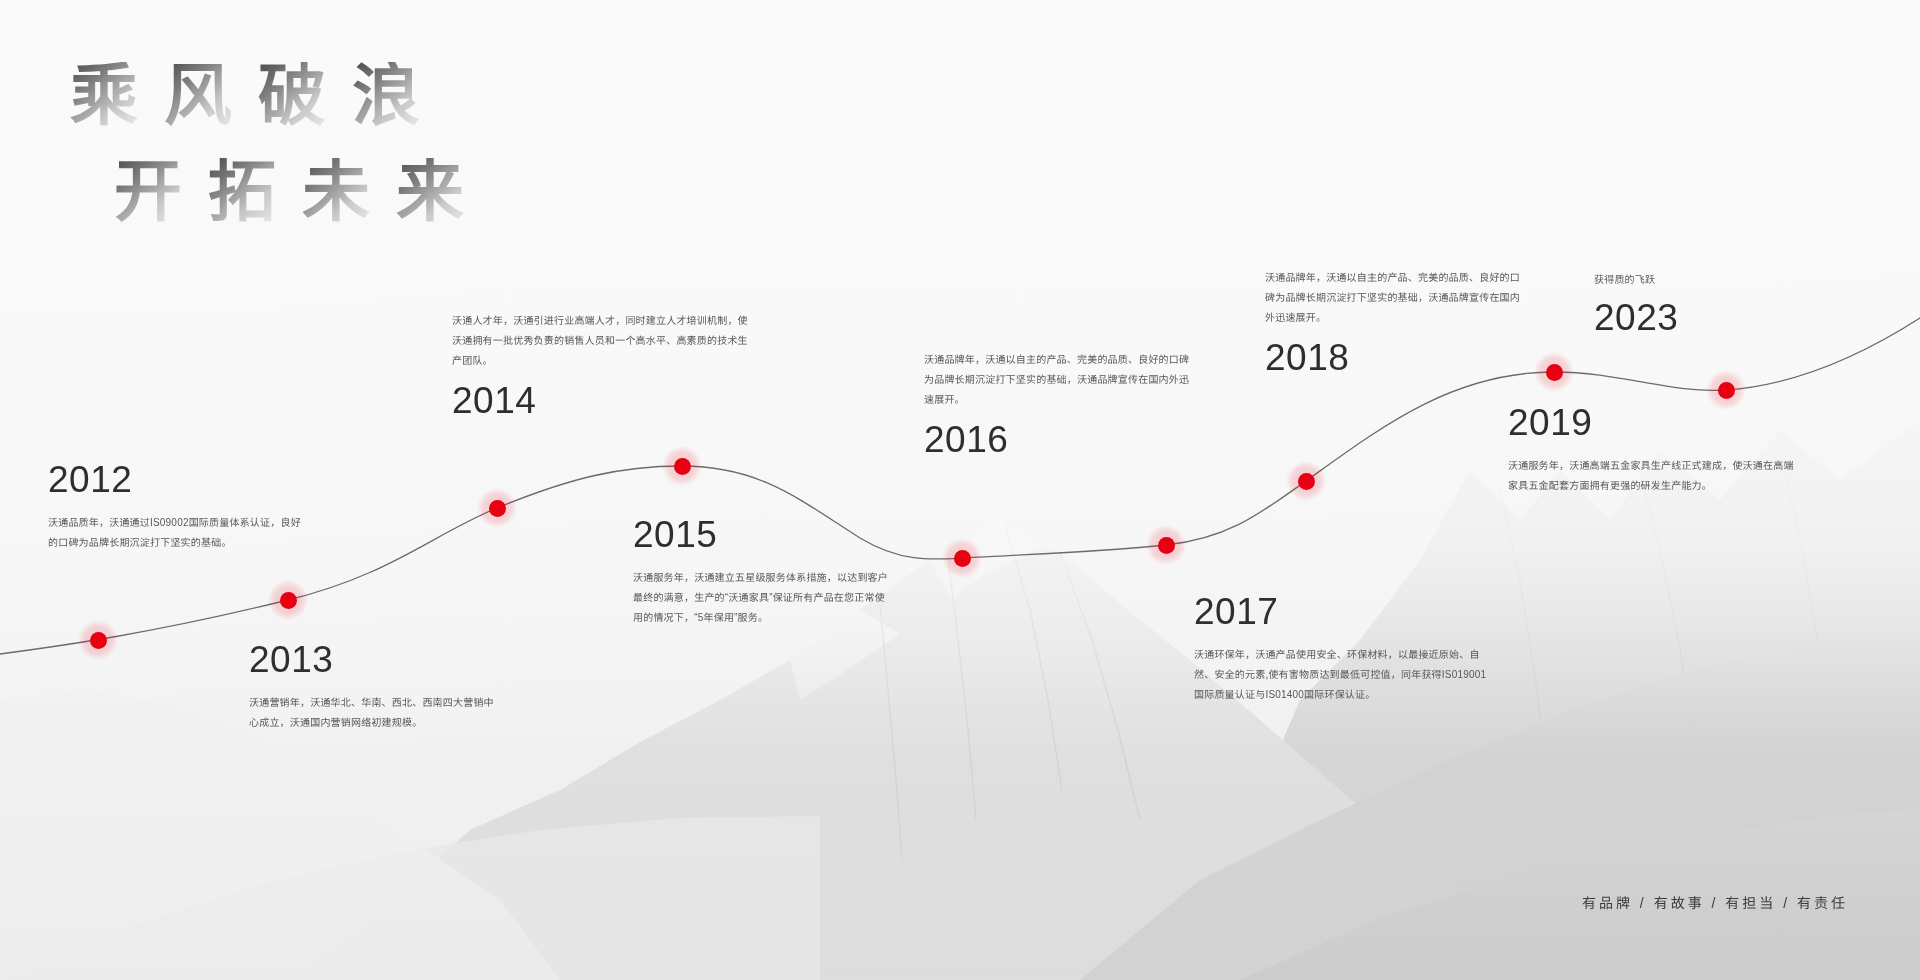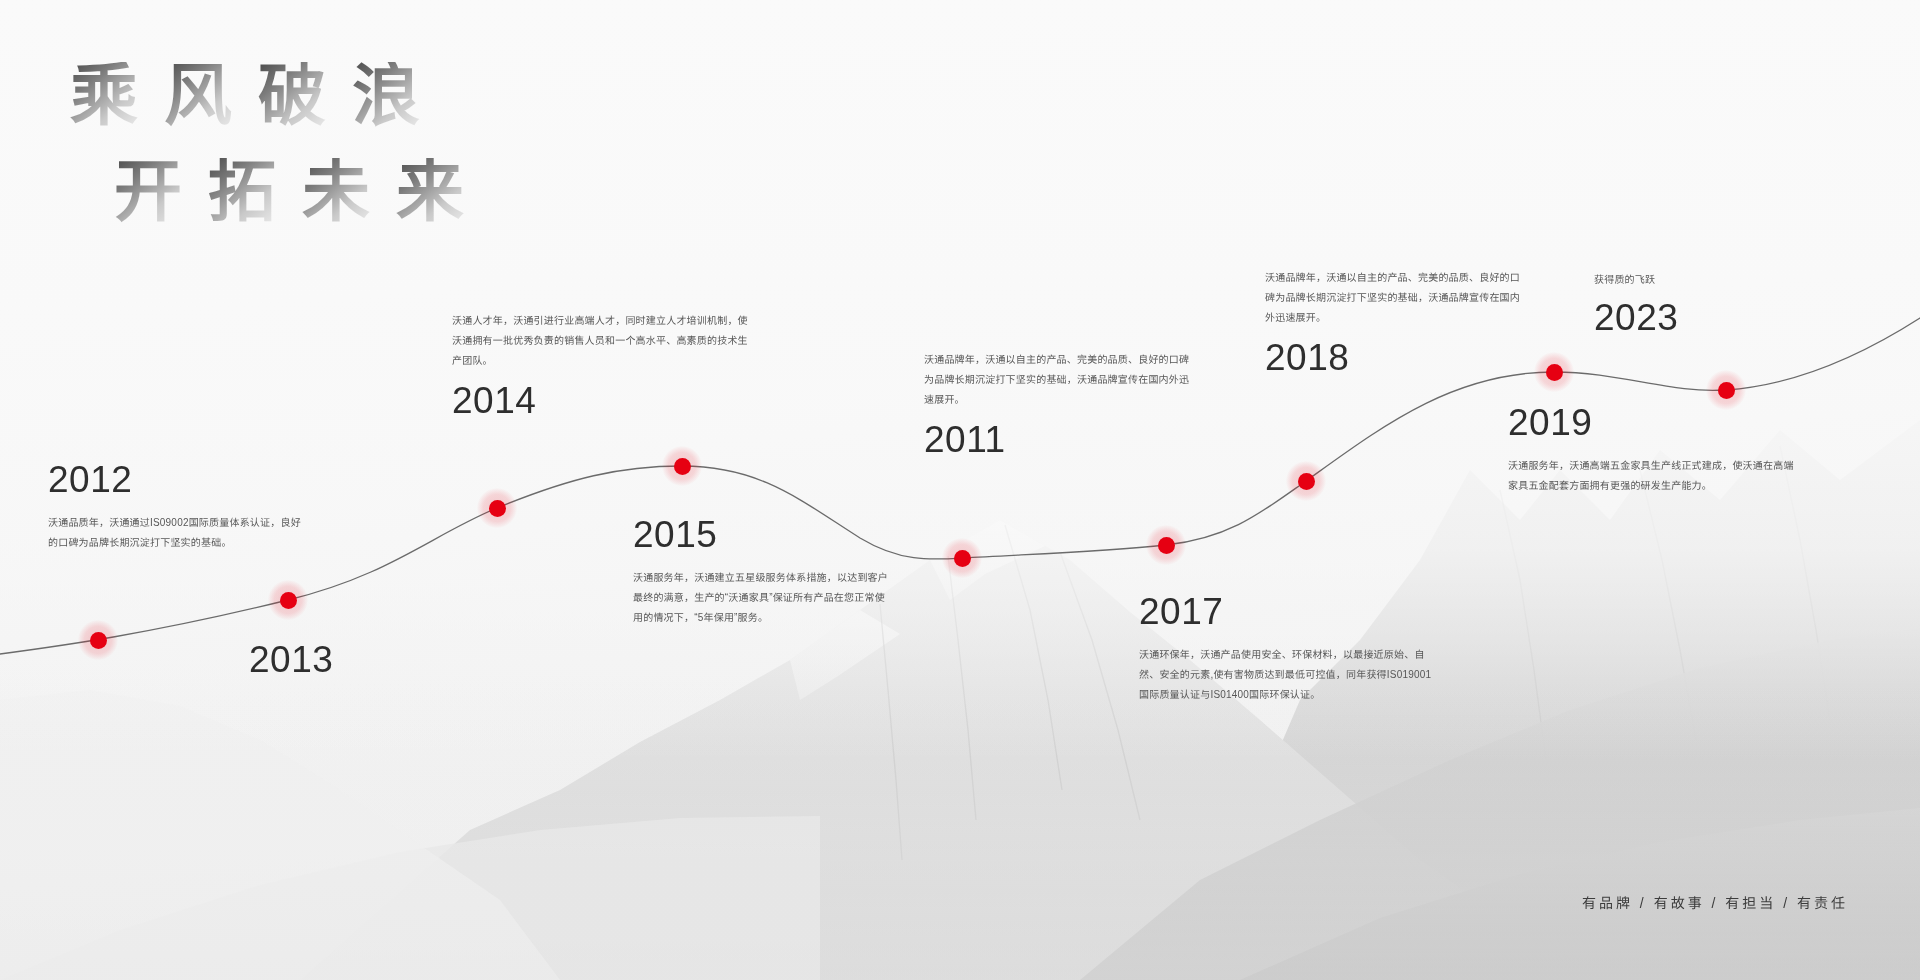--- a/index.html
+++ b/index.html
@@ -238,34 +238,35 @@
       </div>
     </div>
 
   <div id="entries-root">
       <div class="entry below e2012" style="left: 48px; top: 460px; width: 260px;">
         <div class="year">2012</div>
         <div class="desc">沃通品质年，沃通通过IS09002国际质量体系认证，良好的口碑为品牌长期沉淀打下坚实的基础。</div>
       </div>
       <div class="entry below e2013" style="left: 249px; top: 640px; width: 252px;">
         <div class="year">2013</div>
+        <div class="desc">沃通营销年，沃通华北、华南、西北、西南四大营销中心成立，沃通国内营销网络初建规模。</div>
       </div>
       <div class="entry above e2014" style="left: 452px; top: 311px; width: 300px;">
         <div class="desc">沃通人才年，沃通引进行业高端人才，同时建立人才培训机制，使沃通拥有一批优秀负责的销售人员和一个高水平、高素质的技术生产团队。</div>
         <div class="year">2014</div>
       </div>
       <div class="entry below e2015" style="left: 633px; top: 515px; width: 262px;">
         <div class="year">2015</div>
         <div class="desc">沃通服务年，沃通建立五星级服务体系措施，以达到客户最终的满意，生产的“沃通家具”保证所有产品在您正常使用的情况下，“5年保用”服务。</div>
       </div>
       <div class="entry above e2016" style="left: 924px; top: 350px; width: 270px;">
         <div class="desc">沃通品牌年，沃通以自主的产品、完美的品质、良好的口碑为品牌长期沉淀打下坚实的基础，沃通品牌宣传在国内外迅速展开。</div>
-        <div class="year">2011</div>
-      </div>
-      <div class="entry below e2017" style="left: 1139px; top: 592px; width: 300px;">
+        <div class="year">2016</div>
+      </div>
+      <div class="entry below e2017" style="left: 1194px; top: 592px; width: 300px;">
         <div class="year">2017</div>
         <div class="desc">沃通环保年，沃通产品使用安全、环保材料，以最接近原始、自然、安全的元素,使有害物质达到最低可控值，同年获得IS019001国际质量认证与IS01400国际环保认证。</div>
       </div>
       <div class="entry above e2018" style="left: 1265px; top: 268px; width: 258px;">
         <div class="desc">沃通品牌年，沃通以自主的产品、完美的品质、良好的口碑为品牌长期沉淀打下坚实的基础，沃通品牌宣传在国内外迅速展开。</div>
         <div class="year">2018</div>
       </div>
       <div class="entry below e2019" style="left: 1508px; top: 403px; width: 288px;">
         <div class="year">2019</div>
         <div class="desc">沃通服务年，沃通高端五金家具生产线正式建成，使沃通在高端家具五金配套方面拥有更强的研发生产能力。</div>

